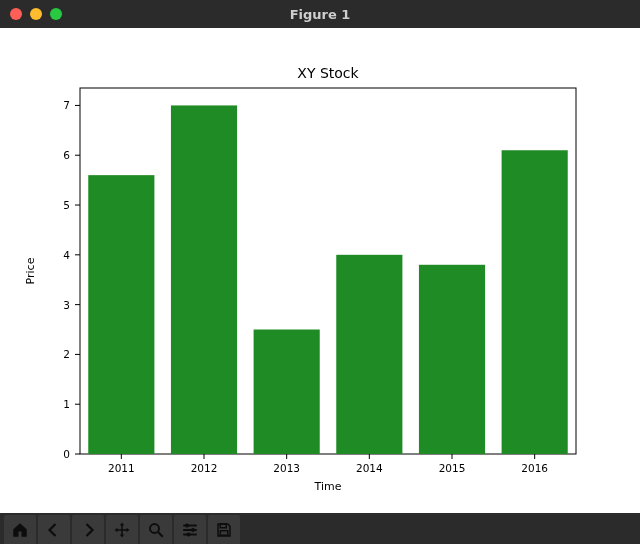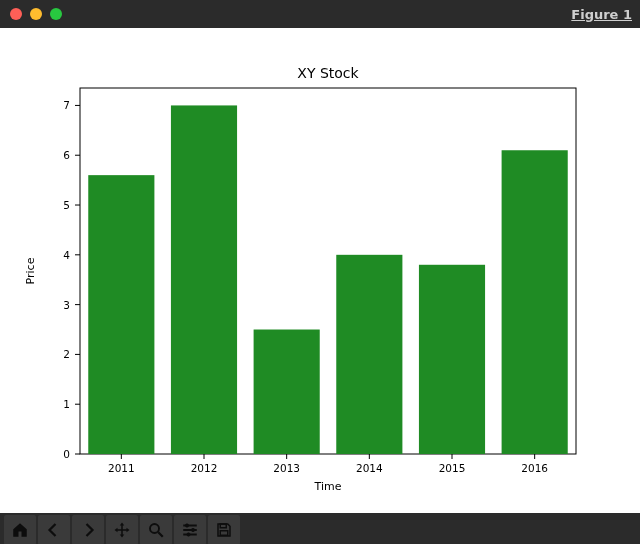--- a/index.html
+++ b/index.html
@@ -37,27 +37,26 @@
     width: 12px;
     height: 12px;
     border-radius: 50%;
   }
   .tl-close { background: #ff5f57; }
   .tl-min   { background: #febc2e; }
   .tl-max   { background: #28c840; }
   .titlebar-title {
     position: absolute;
     left: 0;
-    right: 8px;
-    text-align: right;
+    right: 0;
+    text-align: center;
     color: #cfcfcf;
     font-size: 13px;
     font-weight: 600;
     pointer-events: none;
-    text-decoration: underline;
   }
   .canvas {
     flex: 1 1 auto;
     position: relative;
     background: #ffffff;
   }
   .chart-title {
     font-size: 14px;
     text-align: center;
   }

